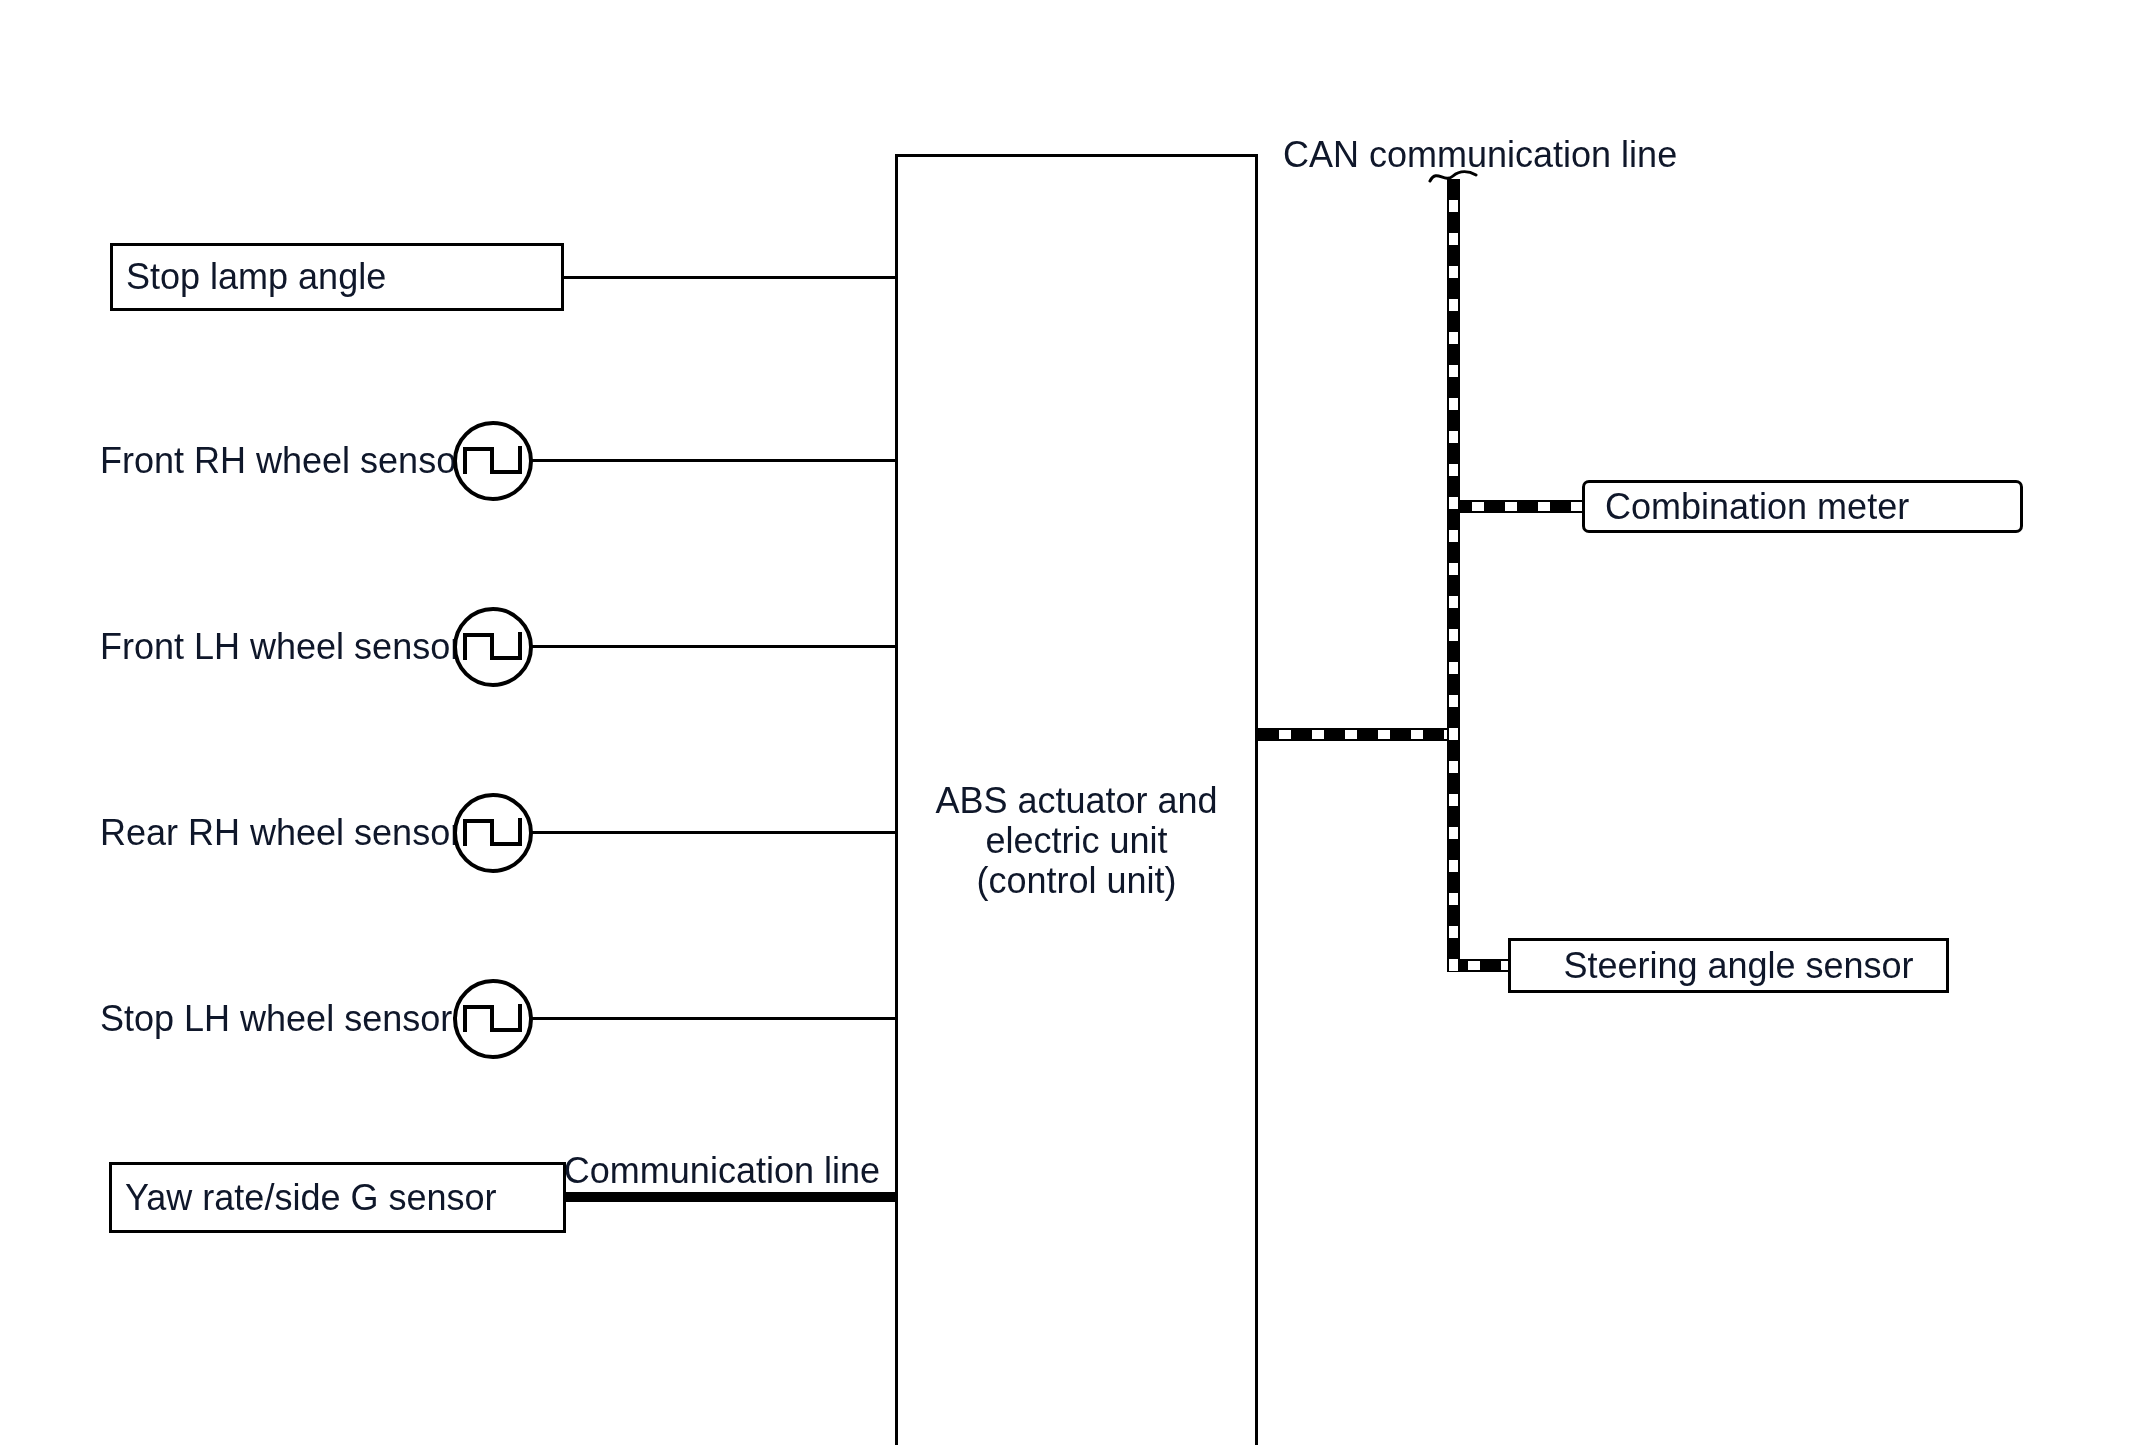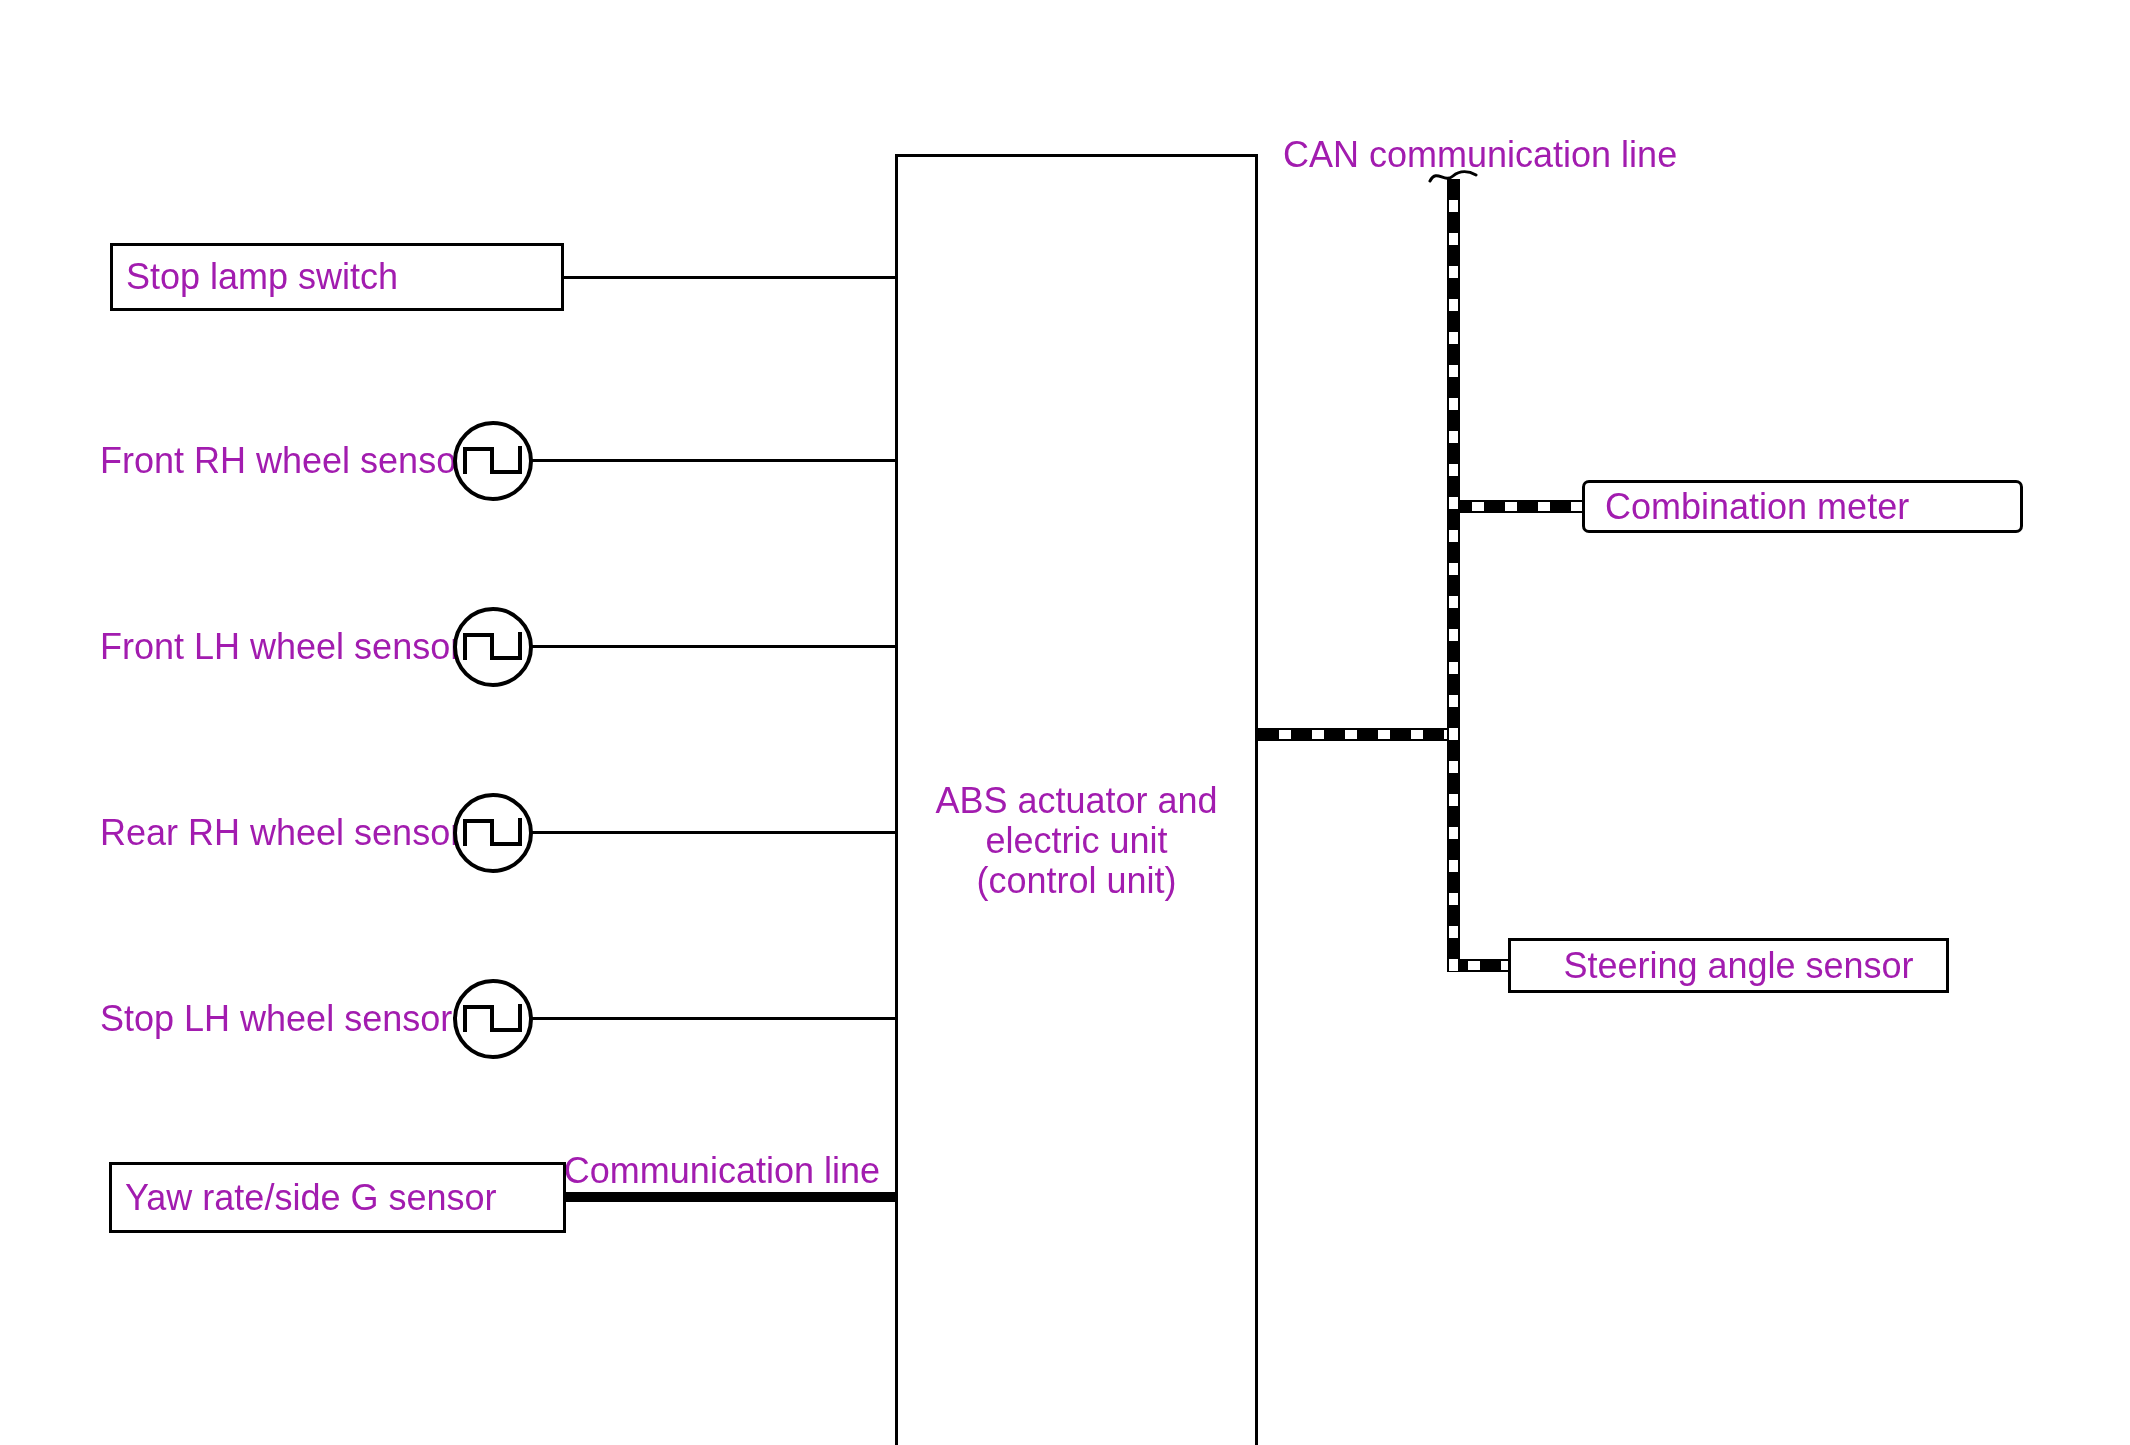--- a/index.html
+++ b/index.html
@@ -2,21 +2,21 @@
 <html><head>
 <meta charset="utf-8">
 <style>
   html, body { margin: 0; padding: 0; background: #ffffff; }
   .canvas {
     position: relative;
     width: 2130px;
     height: 1445px;
     background: #ffffff;
     font-family: "Liberation Sans", sans-serif;
-    color: #a21caf;
+    color: #0f172a;
     overflow: hidden;
   }
   .node {
     position: absolute;
     box-sizing: border-box;
     border: 3px solid #000;
     background: #fff;
     display: flex;
     align-items: center;
     font-size: 36px;
@@ -91,21 +91,21 @@
   <div class="can-seg-v" style="left:1447px; top:179px; height:793px;"></div>
 
   <svg class="pointer-svg" style="left:1428px; top:166px;" width="50" height="22" viewBox="0 0 50 22">
     <path d="M2,15 C9,2 16,18 25,10 C32,4 41,5 48,9" fill="none" stroke="#000" stroke-width="3" stroke-linecap="round"></path>
   </svg>
 
   <div class="plain-label" style="left:1283px; top:134px;">CAN communication line</div>
   <div class="plain-label" style="left:550px; top:1150px; width:330px; text-align:right;">Communication line</div>
 
   <div class="node" style="left:110px; top:243px; width:454px; height:68px; padding-left:13px;">
-    <span>Stop lamp switch</span>
+    <span>Stop lamp angle</span>
   </div>
 
   <div class="node" style="left:109px; top:1162px; width:457px; height:71px; padding-left:13px;">
     <span>Yaw rate/side G sensor</span>
   </div>
 
   <div class="plain-label" style="left:100px; top:440px;">Front RH wheel sensor</div>
   <div class="sensor-circle" style="left:453px; top:421px;">
     <svg width="72" height="72" viewBox="0 0 72 72">
       <path d="M8,49 V24 H35 V47 H63 V21" fill="none" stroke="#000" stroke-width="4"></path>

